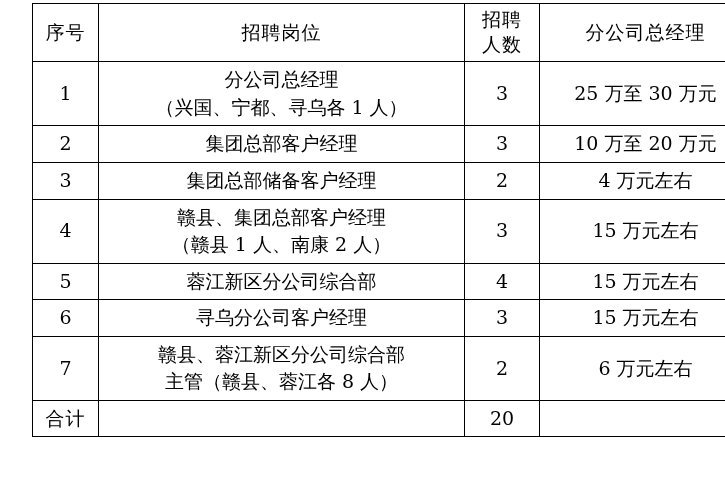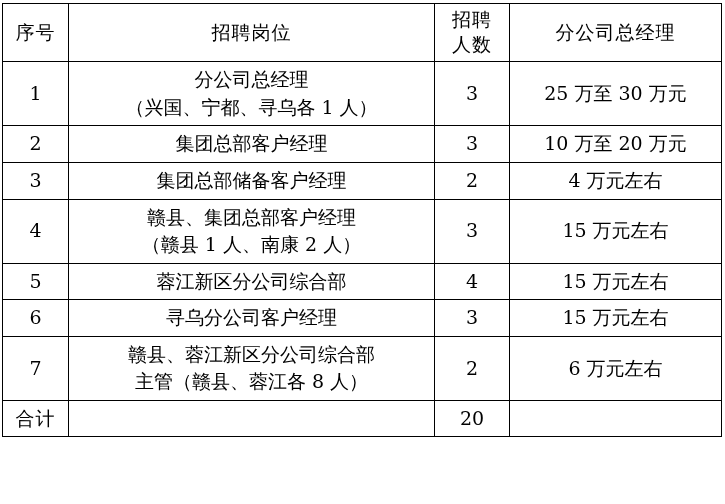--- a/index.html
+++ b/index.html
@@ -9,20 +9,21 @@
   }
   body {
     width: 725px;
     height: 504px;
     font-family: "DejaVu Serif", "Liberation Serif", serif;
     color: #000000;
   }
   #recruit-table-wrap {
     padding: 3px 2px 11px 2px;
     box-sizing: border-box;
+    margin-left: 30px;
   }
   table.recruit-table {
     border-collapse: collapse;
     width: 719px;
     table-layout: fixed;
   }
   table.recruit-table td {
     border: 1px solid #000000;
     text-align: center;
     vertical-align: middle;

